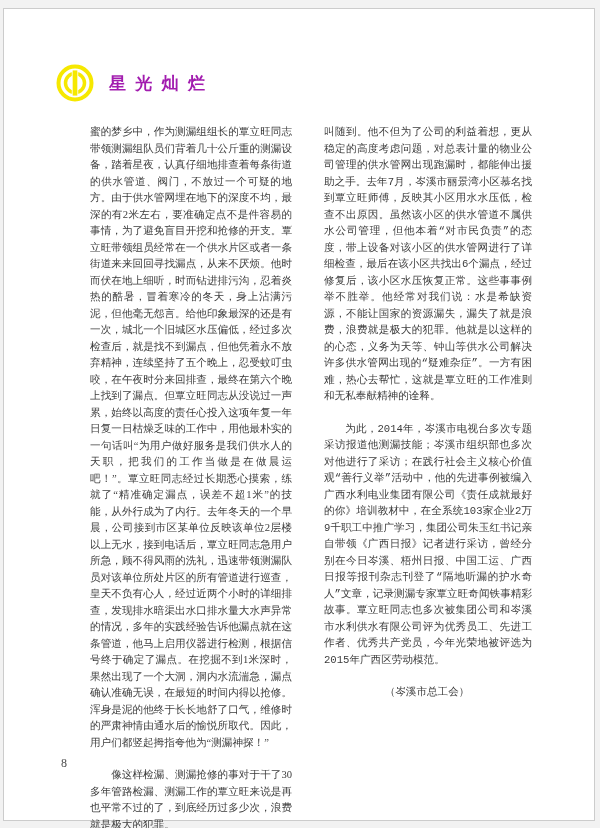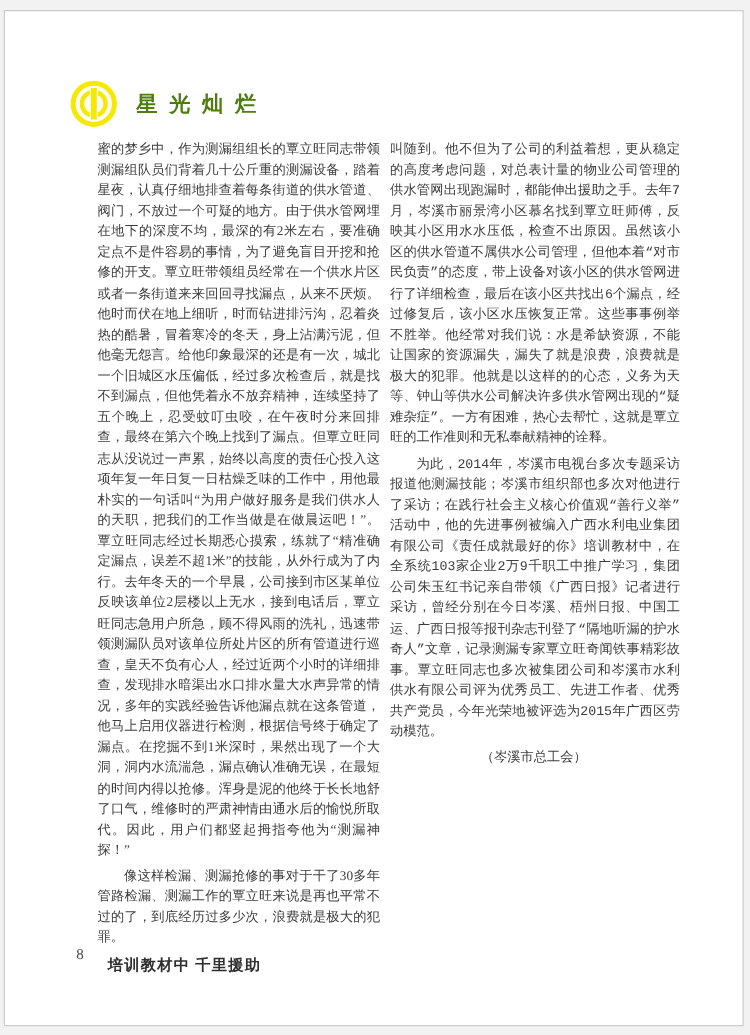--- a/index.html
+++ b/index.html
@@ -35,37 +35,37 @@
   }
   .emblem {
     width: 40px;
     height: 40px;
     flex: 0 0 auto;
   }
   .brand {
     margin-left: 14px;
     font-size: 17px;
     font-weight: bold;
-    color: #4d7c0f;
+    color: #a21caf;
     letter-spacing: 0.55em;
     font-family: "Liberation Serif", "DejaVu Serif", serif;
     white-space: nowrap;
   }
   .col {
     position: absolute;
     top: 99px;
     font-size: 10.6px;
     line-height: 16.5px;
     color: #3c3c3c;
     text-align: justify;
     text-justify: inter-ideograph;
   }
   .col-left  { left: 70px;  width: 234px; }
   .col-right { left: 304px; width: 240px; font-family: Liberation Mono, monospace; }
-  .col p { margin: 4px; }
+  .col p { margin: 16px; }
   .col p.indent { text-indent: 2em; }
   .section-heading {
     margin: 4px 0 2px 0;
     font-size: 12.2px;
     font-weight: bold;
     color: #2e2e2e;
     text-indent: 1em;
     letter-spacing: 1px;
   }
   .byline {

